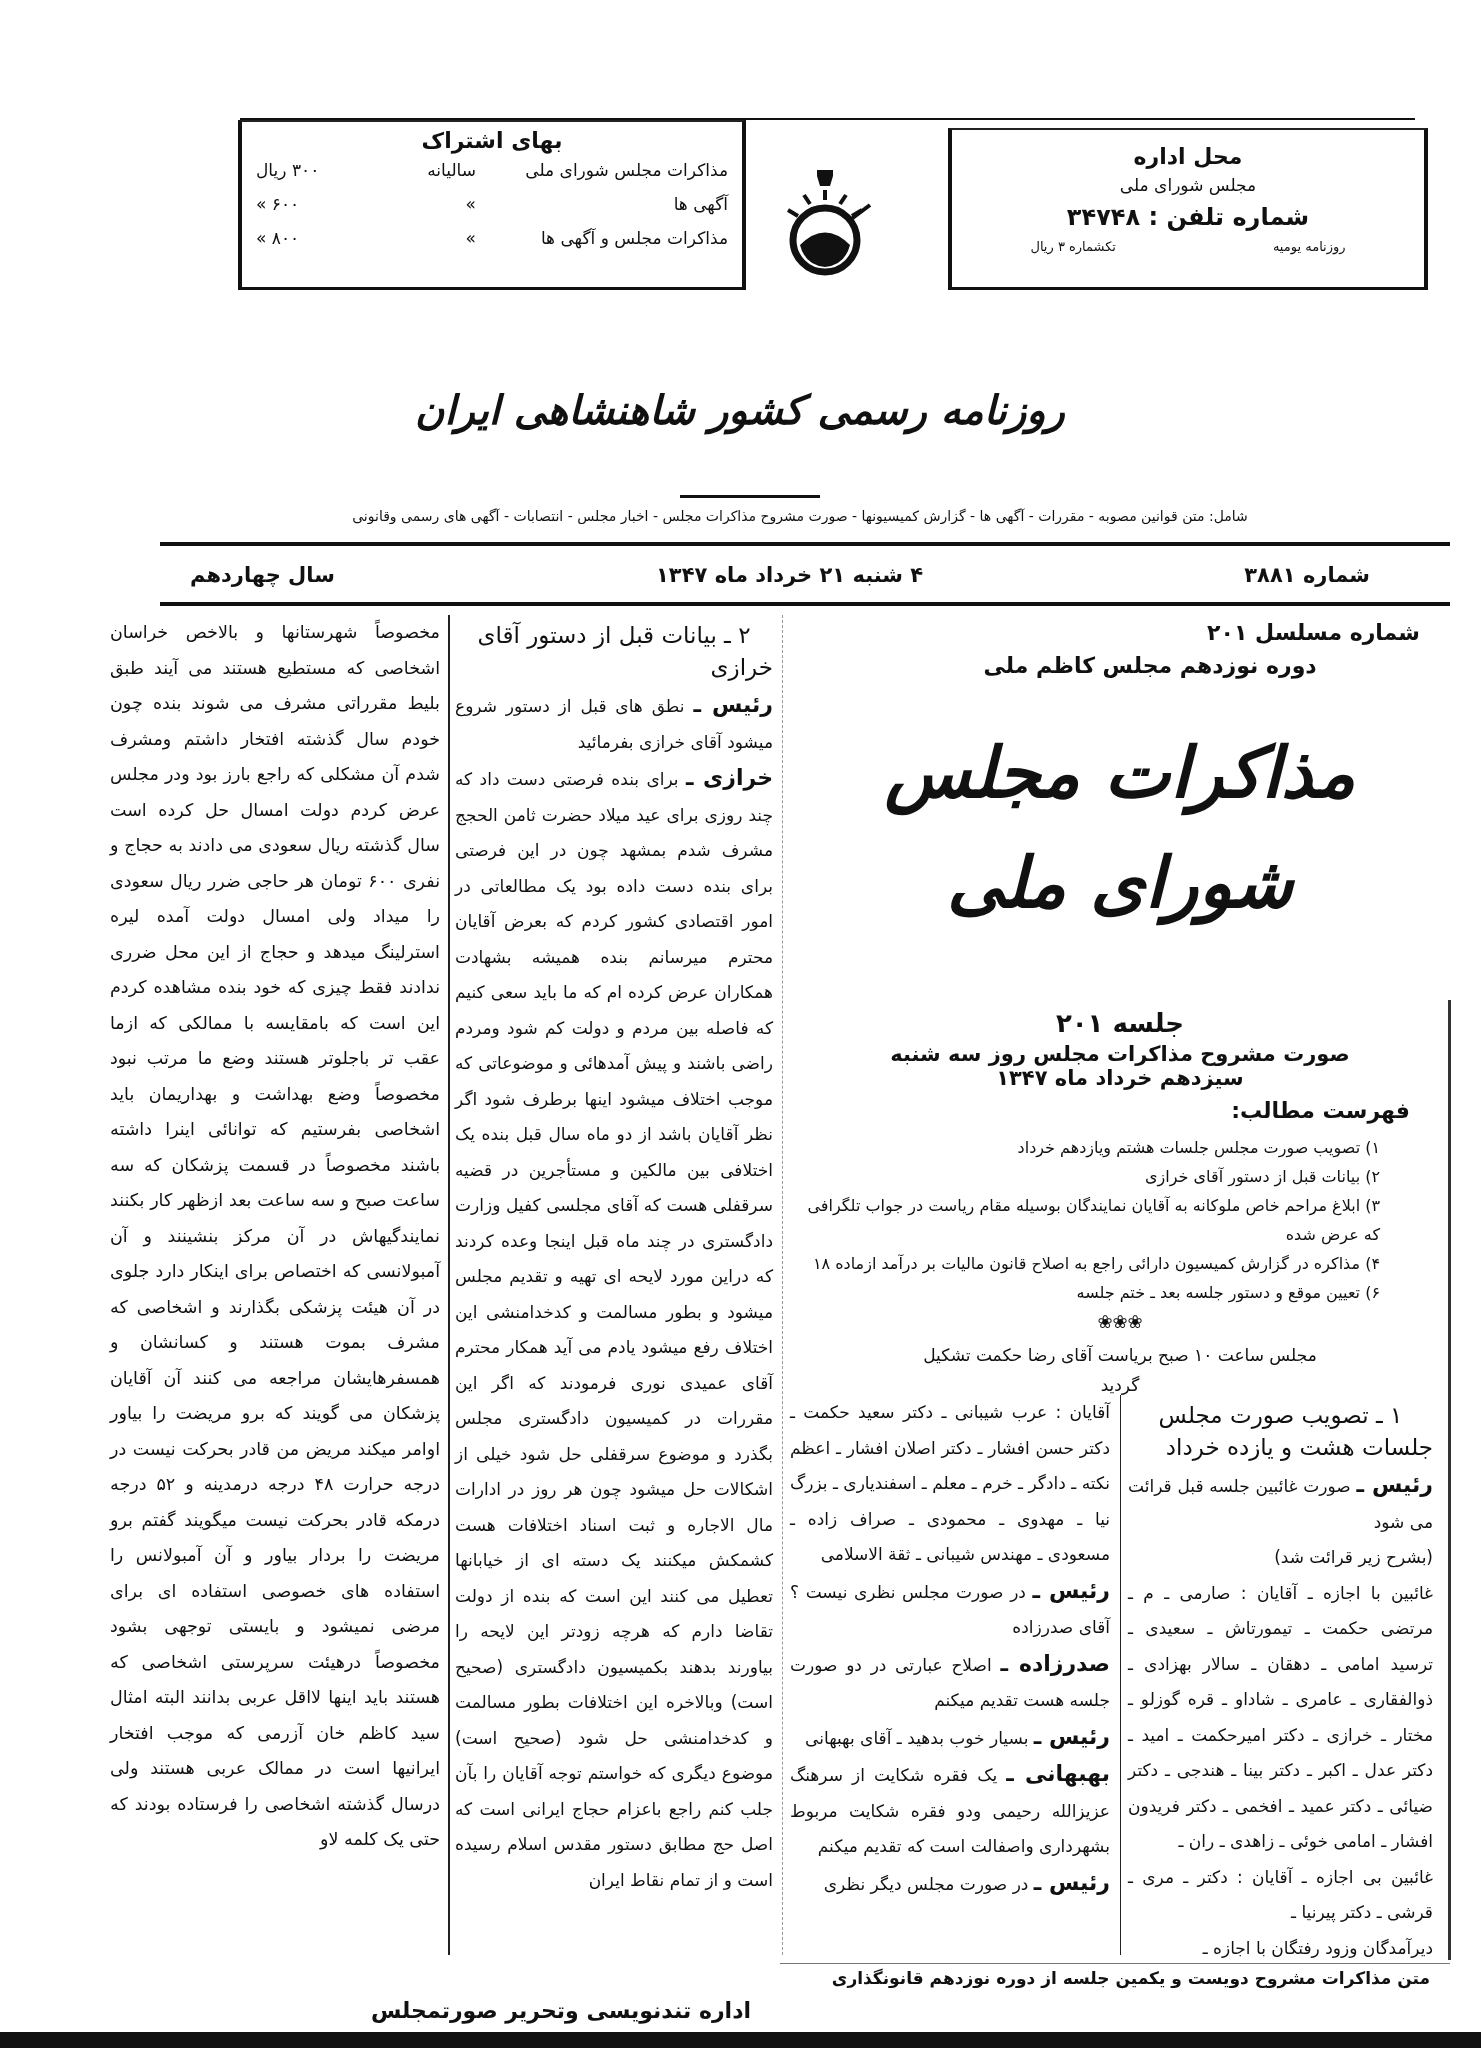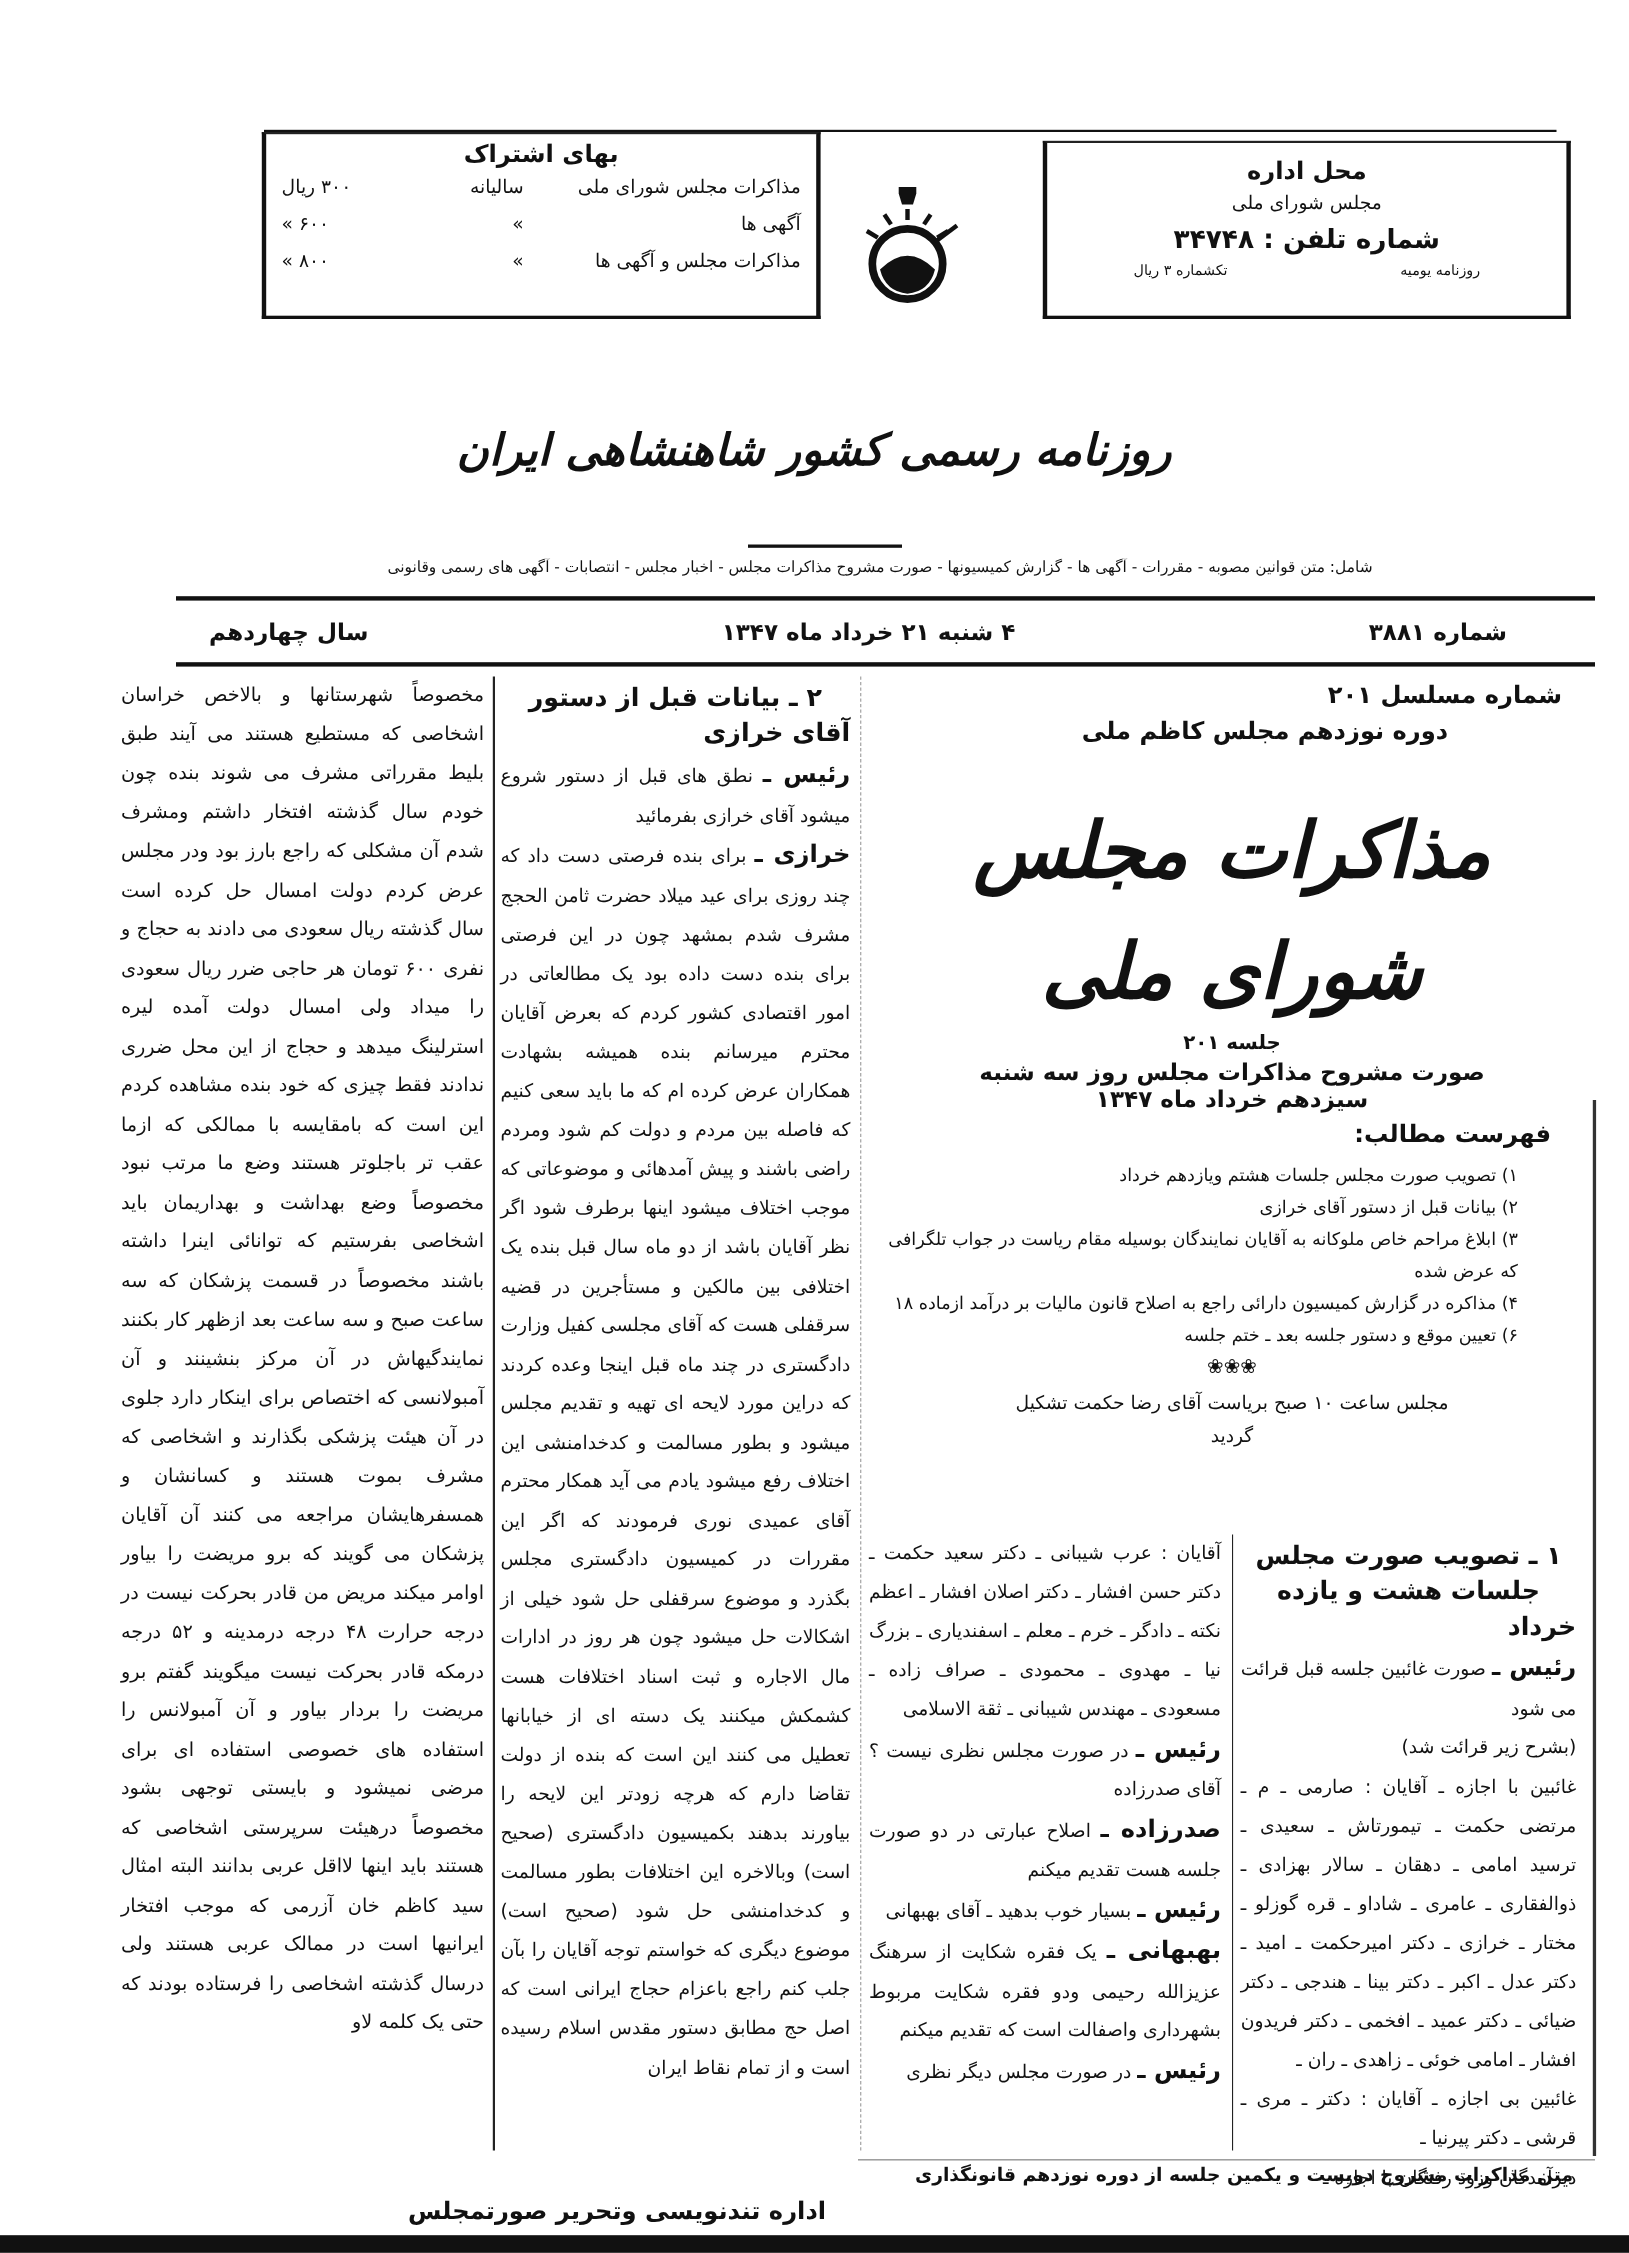--- a/index.html
+++ b/index.html
@@ -7,21 +7,21 @@
        font-family:"DejaVu Sans",sans-serif;color:#111;direction:rtl;}
   .abs{position:absolute;}
   .box{position:absolute;border-left:4px solid #111;border-right:4px solid #111;border-top:2px solid #222;border-bottom:3px solid #111;}
   .center{text-align:center;}
   .bold{font-weight:bold;}
   .rule{position:absolute;background:#111;}
   .vrule{position:absolute;width:1px;background:#555;}
   .col{position:absolute;font-size:17px;line-height:35.5px;text-align:justify;text-align-last:right;}
   .col p{margin:0;}
   .spk{font-weight:bold;font-size:22px;}
-  .h2{font-weight:bold;font-size:23px;text-align:center;line-height:32px;margin:4px 0;}
+  .h2{font-weight:normal;font-size:23px;text-align:center;line-height:32px;margin:4px 0;}
   .calli{font-family:"DejaVu Serif",serif;font-style:italic;font-weight:bold;}
 </style>
 </head>
 <body>
 
 <div class="rule" style="top:118px;left:240px;width:1175px;height:2px;"></div>
 
 <div class="box" style="top:120px;left:238px;width:500px;height:165px;">
   <div class="center bold" style="font-size:22px;margin-top:6px;">بهای اشتراک</div>
   <div id="sub-rows" style="padding:0 14px;font-size:17px;line-height:34px;">
@@ -88,21 +88,21 @@
 
 <div class="vrule" style="top:615px;left:448px;height:1340px;background:#222;width:2px;"></div>
 <div class="vrule" style="top:615px;left:782px;height:1340px;border-left:1px dashed #999;background:none;"></div>
 <div class="vrule" style="top:1395px;left:1120px;height:560px;background:#222;"></div>
 <div class="vrule" style="top:1000px;left:1448px;height:960px;background:#333;width:3px;"></div>
 
 <div class="abs" style="top:620px;left:800px;width:640px;">
   <div class="bold" style="font-size:22px;padding-right:20px;">شماره مسلسل ۲۰۱</div>
   <div class="bold center" style="font-size:22px;margin-top:8px;padding-left:60px;">دوره نوزدهم مجلس کاظم ملی</div>
   <div class="center calli" style="font-size:70px;line-height:110px;margin-top:40px;">مذاکرات مجلس شورای ملی</div>
-  <div class="center bold" style="font-size:18px;">جلسه ۲۰۱</div>
+  <div class="center bold" style="font-size:26px;margin-top:70px;">جلسه ۲۰۱</div>
   <div class="center bold" style="font-size:21px;margin-top:4px;">صورت مشروح مذاکرات مجلس روز سه شنبه</div>
   <div class="center bold" style="font-size:21px;">سیزدهم خرداد ماه ۱۳۴۷</div>
   <div class="bold" style="font-size:22px;margin-top:8px;padding-right:30px;">فهرست مطالب:</div>
   <div id="toc" style="font-size:16px;line-height:29px;padding-right:60px;margin-top:10px;">
       <div>۱) تصویب صورت مجلس جلسات هشتم ویازدهم خرداد</div>
       <div>۲) بیانات قبل از دستور آقای خرازی</div>
       <div>۳) ابلاغ مراحم خاص ملوکانه به آقایان نمایندگان بوسیله مقام ریاست در جواب تلگرافی که عرض شده</div>
       <div>۴) مذاکره در گزارش کمیسیون دارائی راجع به اصلاح قانون مالیات بر درآمد ازماده ۱۸</div>
       <div>۶) تعیین موقع و دستور جلسه بعد ـ ختم جلسه</div>
     </div>

